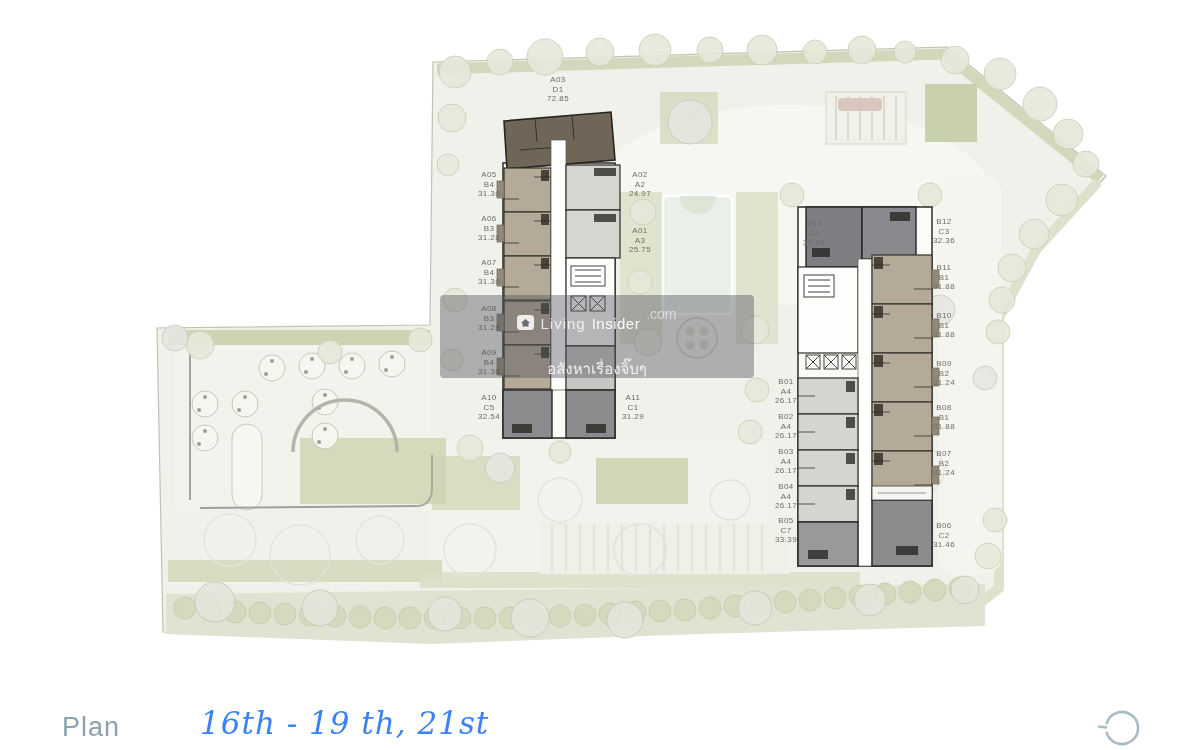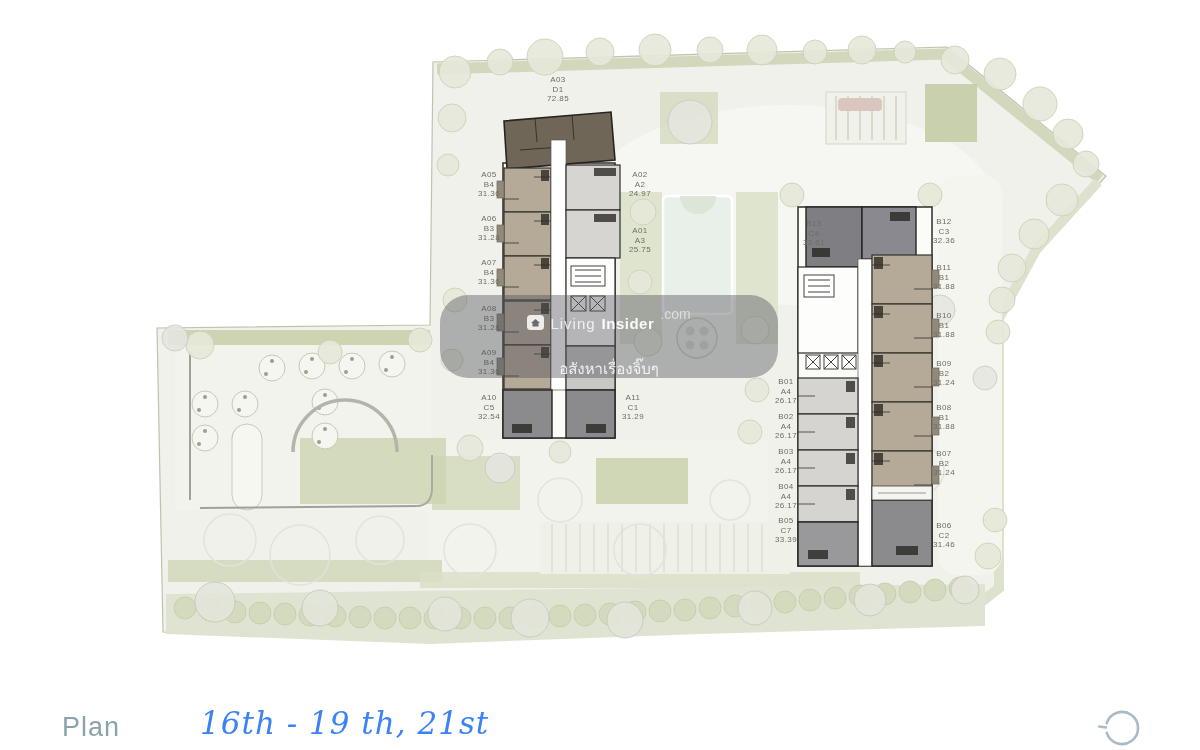--- a/index.html
+++ b/index.html
@@ -8,26 +8,26 @@
   
   .page-title{position:absolute;left:62px;top:6px;font:italic 400 32px "DejaVu Serif",serif;
               color:#7a929e;letter-spacing:1px;}
   
   .plan-svg{position:absolute;left:0;top:0;}
   
   .unit-label{position:absolute;transform:translateX(-50%);text-align:center;
               font-size:8px;line-height:9.5px;letter-spacing:.4px;color:#6e6d64;white-space:nowrap;}
   .unit-label span{display:block;}
   
-  .watermark{position:absolute;left:440px;top:295px;width:338px;height:83px;
-             background:rgba(80,80,90,.42);border-radius:28px;color:#fff;text-align:center;}
+  .watermark{position:absolute;left:440px;top:295px;width:314px;height:83px;
+             background:rgba(80,80,90,.42);border-radius:4px;color:#fff;text-align:center;}
   .wm-line1{display:flex;align-items:center;justify-content:center;gap:6px;margin-top:11px;
             font-size:15px;}
   .wm-brand-prefix{color:rgba(255,255,255,.78);font-weight:300;letter-spacing:1px;}
-  .wm-brand-suffix{color:rgba(255,255,255,.95);font-weight:700;letter-spacing:.5px;}
+  .wm-brand-suffix{color:rgba(255,255,255,.95);font-weight:400;letter-spacing:.5px;}
   .wm-tld{font-size:14px;color:rgba(255,255,255,.55);align-self:flex-end;margin-bottom:18px;}
   .wm-line2{font-size:21px;letter-spacing:2px;font-weight:300;color:rgba(255,255,255,.82);margin-top:1px;}
   .wm-line3{font-size:15px;color:rgba(255,255,255,.85);margin-top:17px;
             font-family:"DejaVu Sans",sans-serif;}
   
   .floor-label{position:absolute;left:62px;top:712px;font-size:27px;color:#8ba3ad;letter-spacing:1px;}
   .floor-value{position:absolute;left:200px;top:705px;font:italic 400 31px "DejaVu Serif",serif;
                color:#3b82f6;letter-spacing:1px;}
   .spinner{position:absolute;left:1098px;top:706px;}
 </style>

